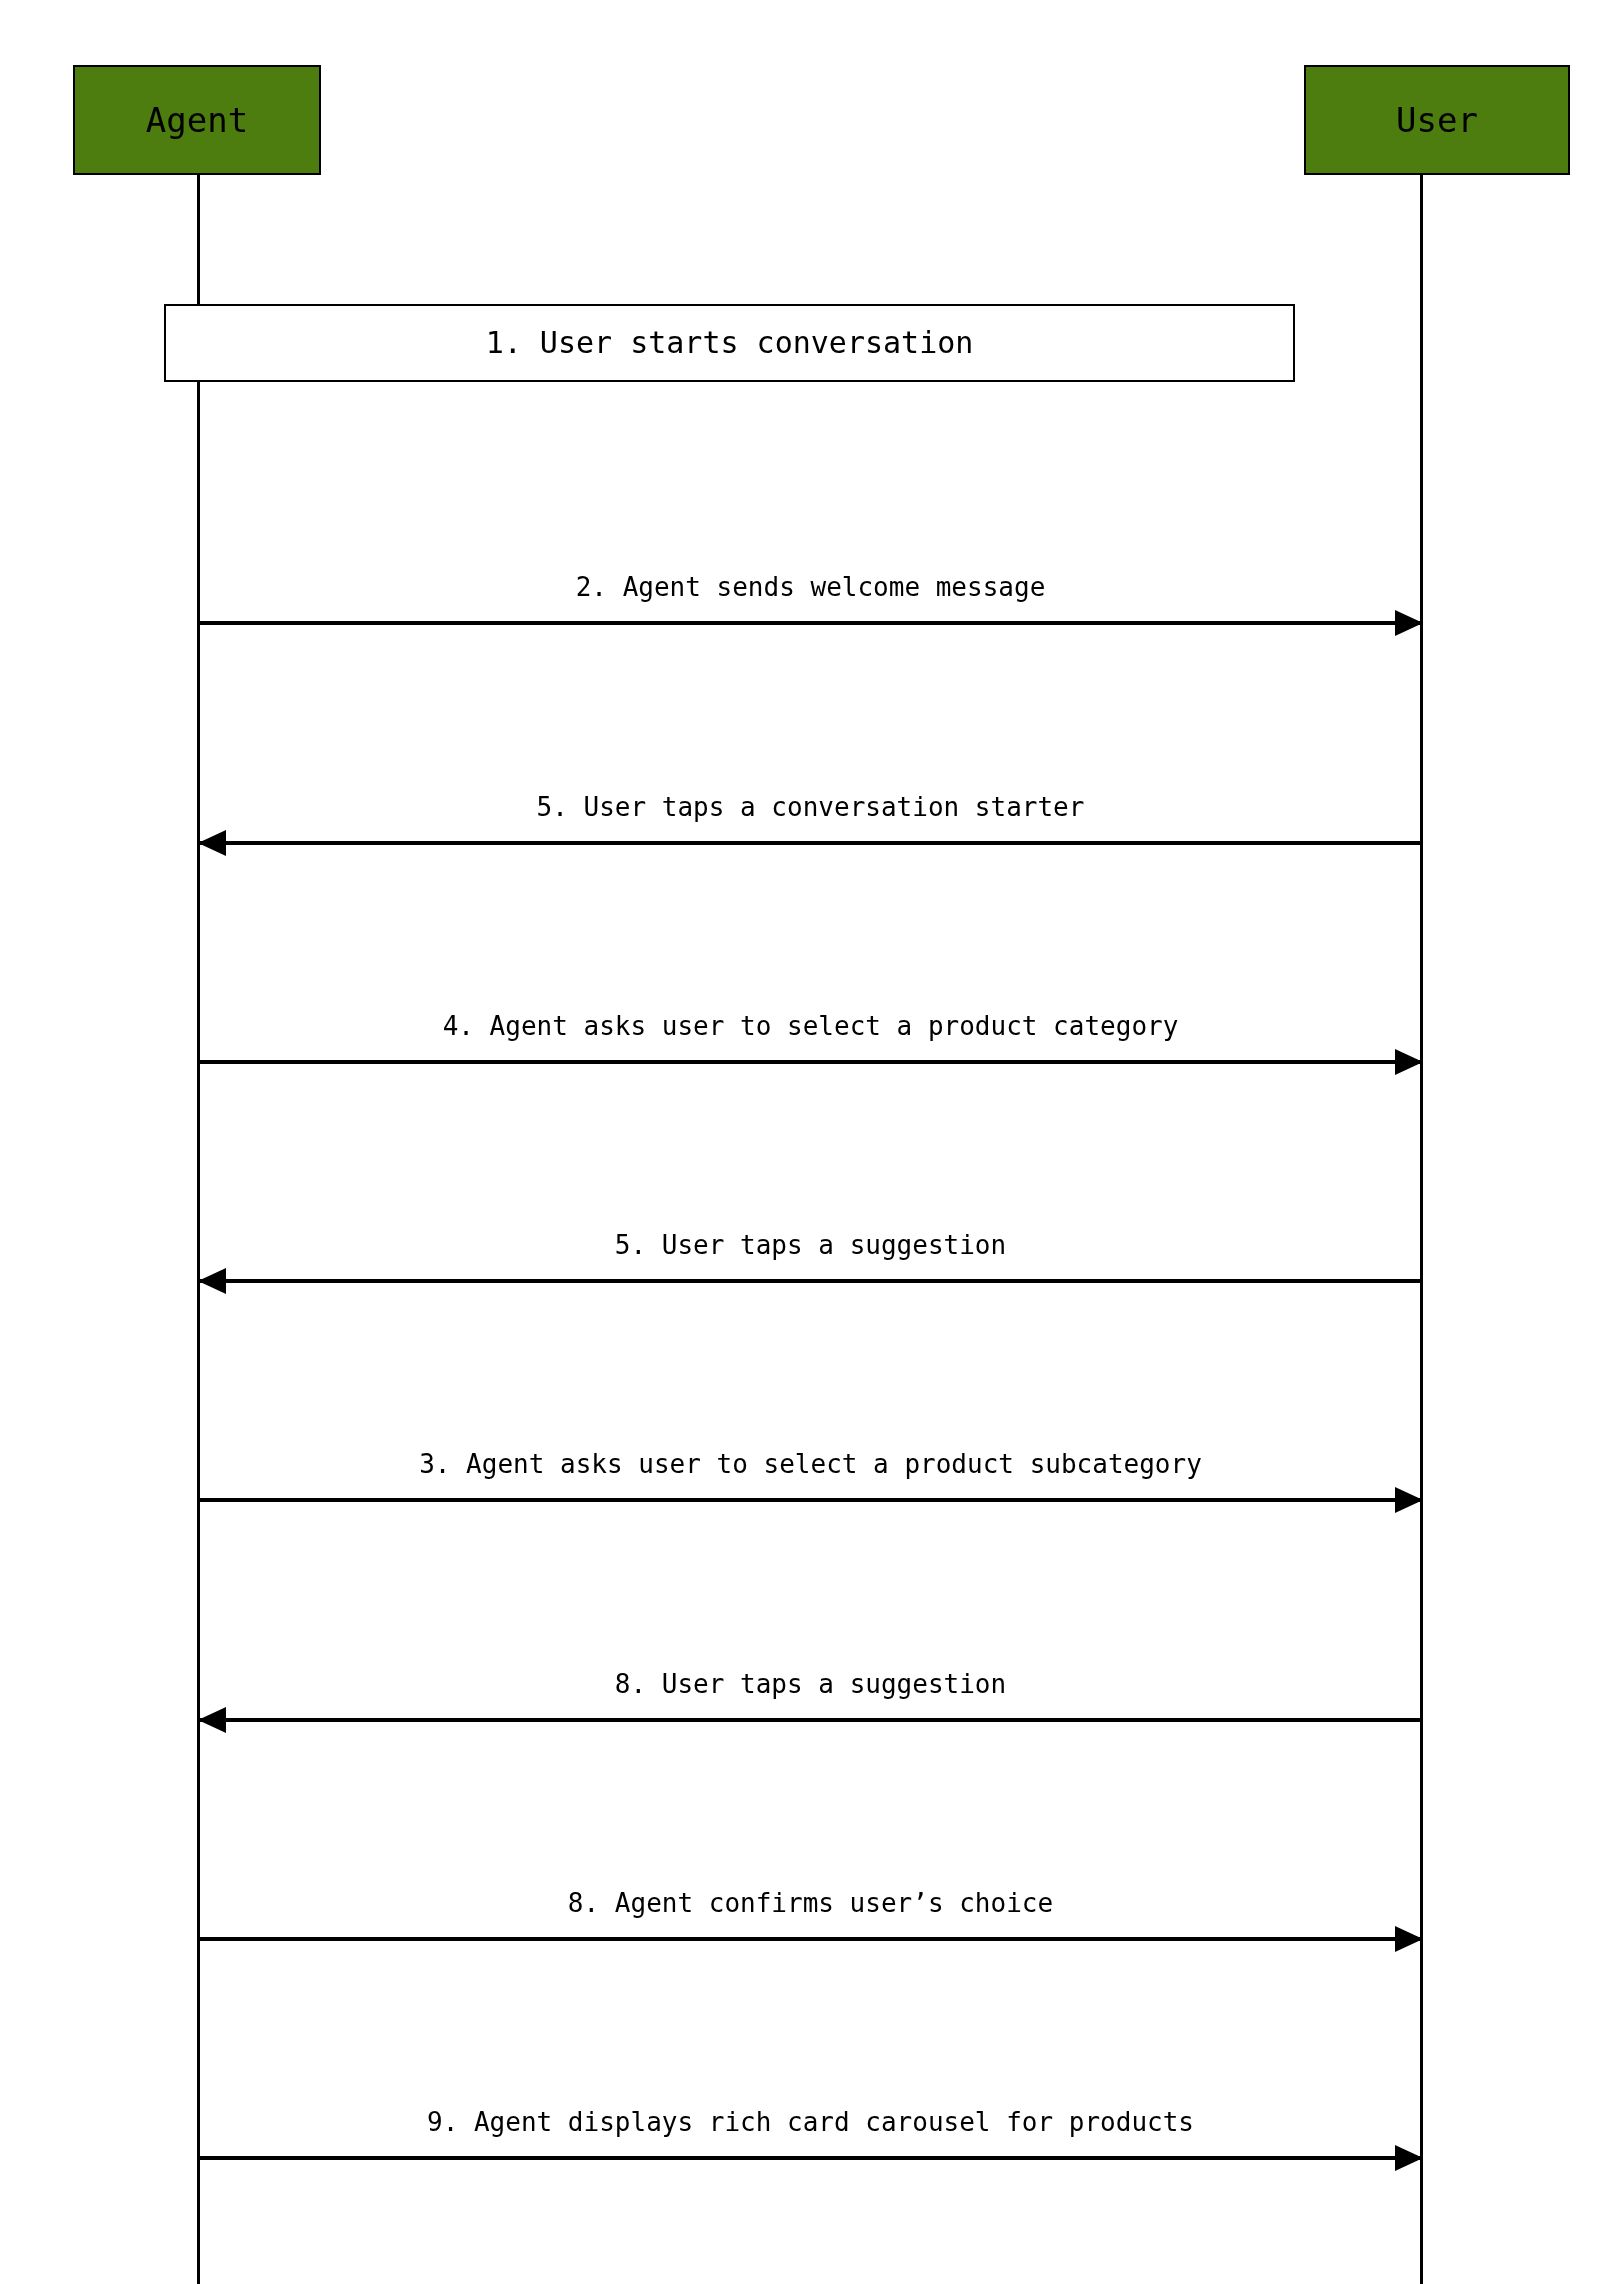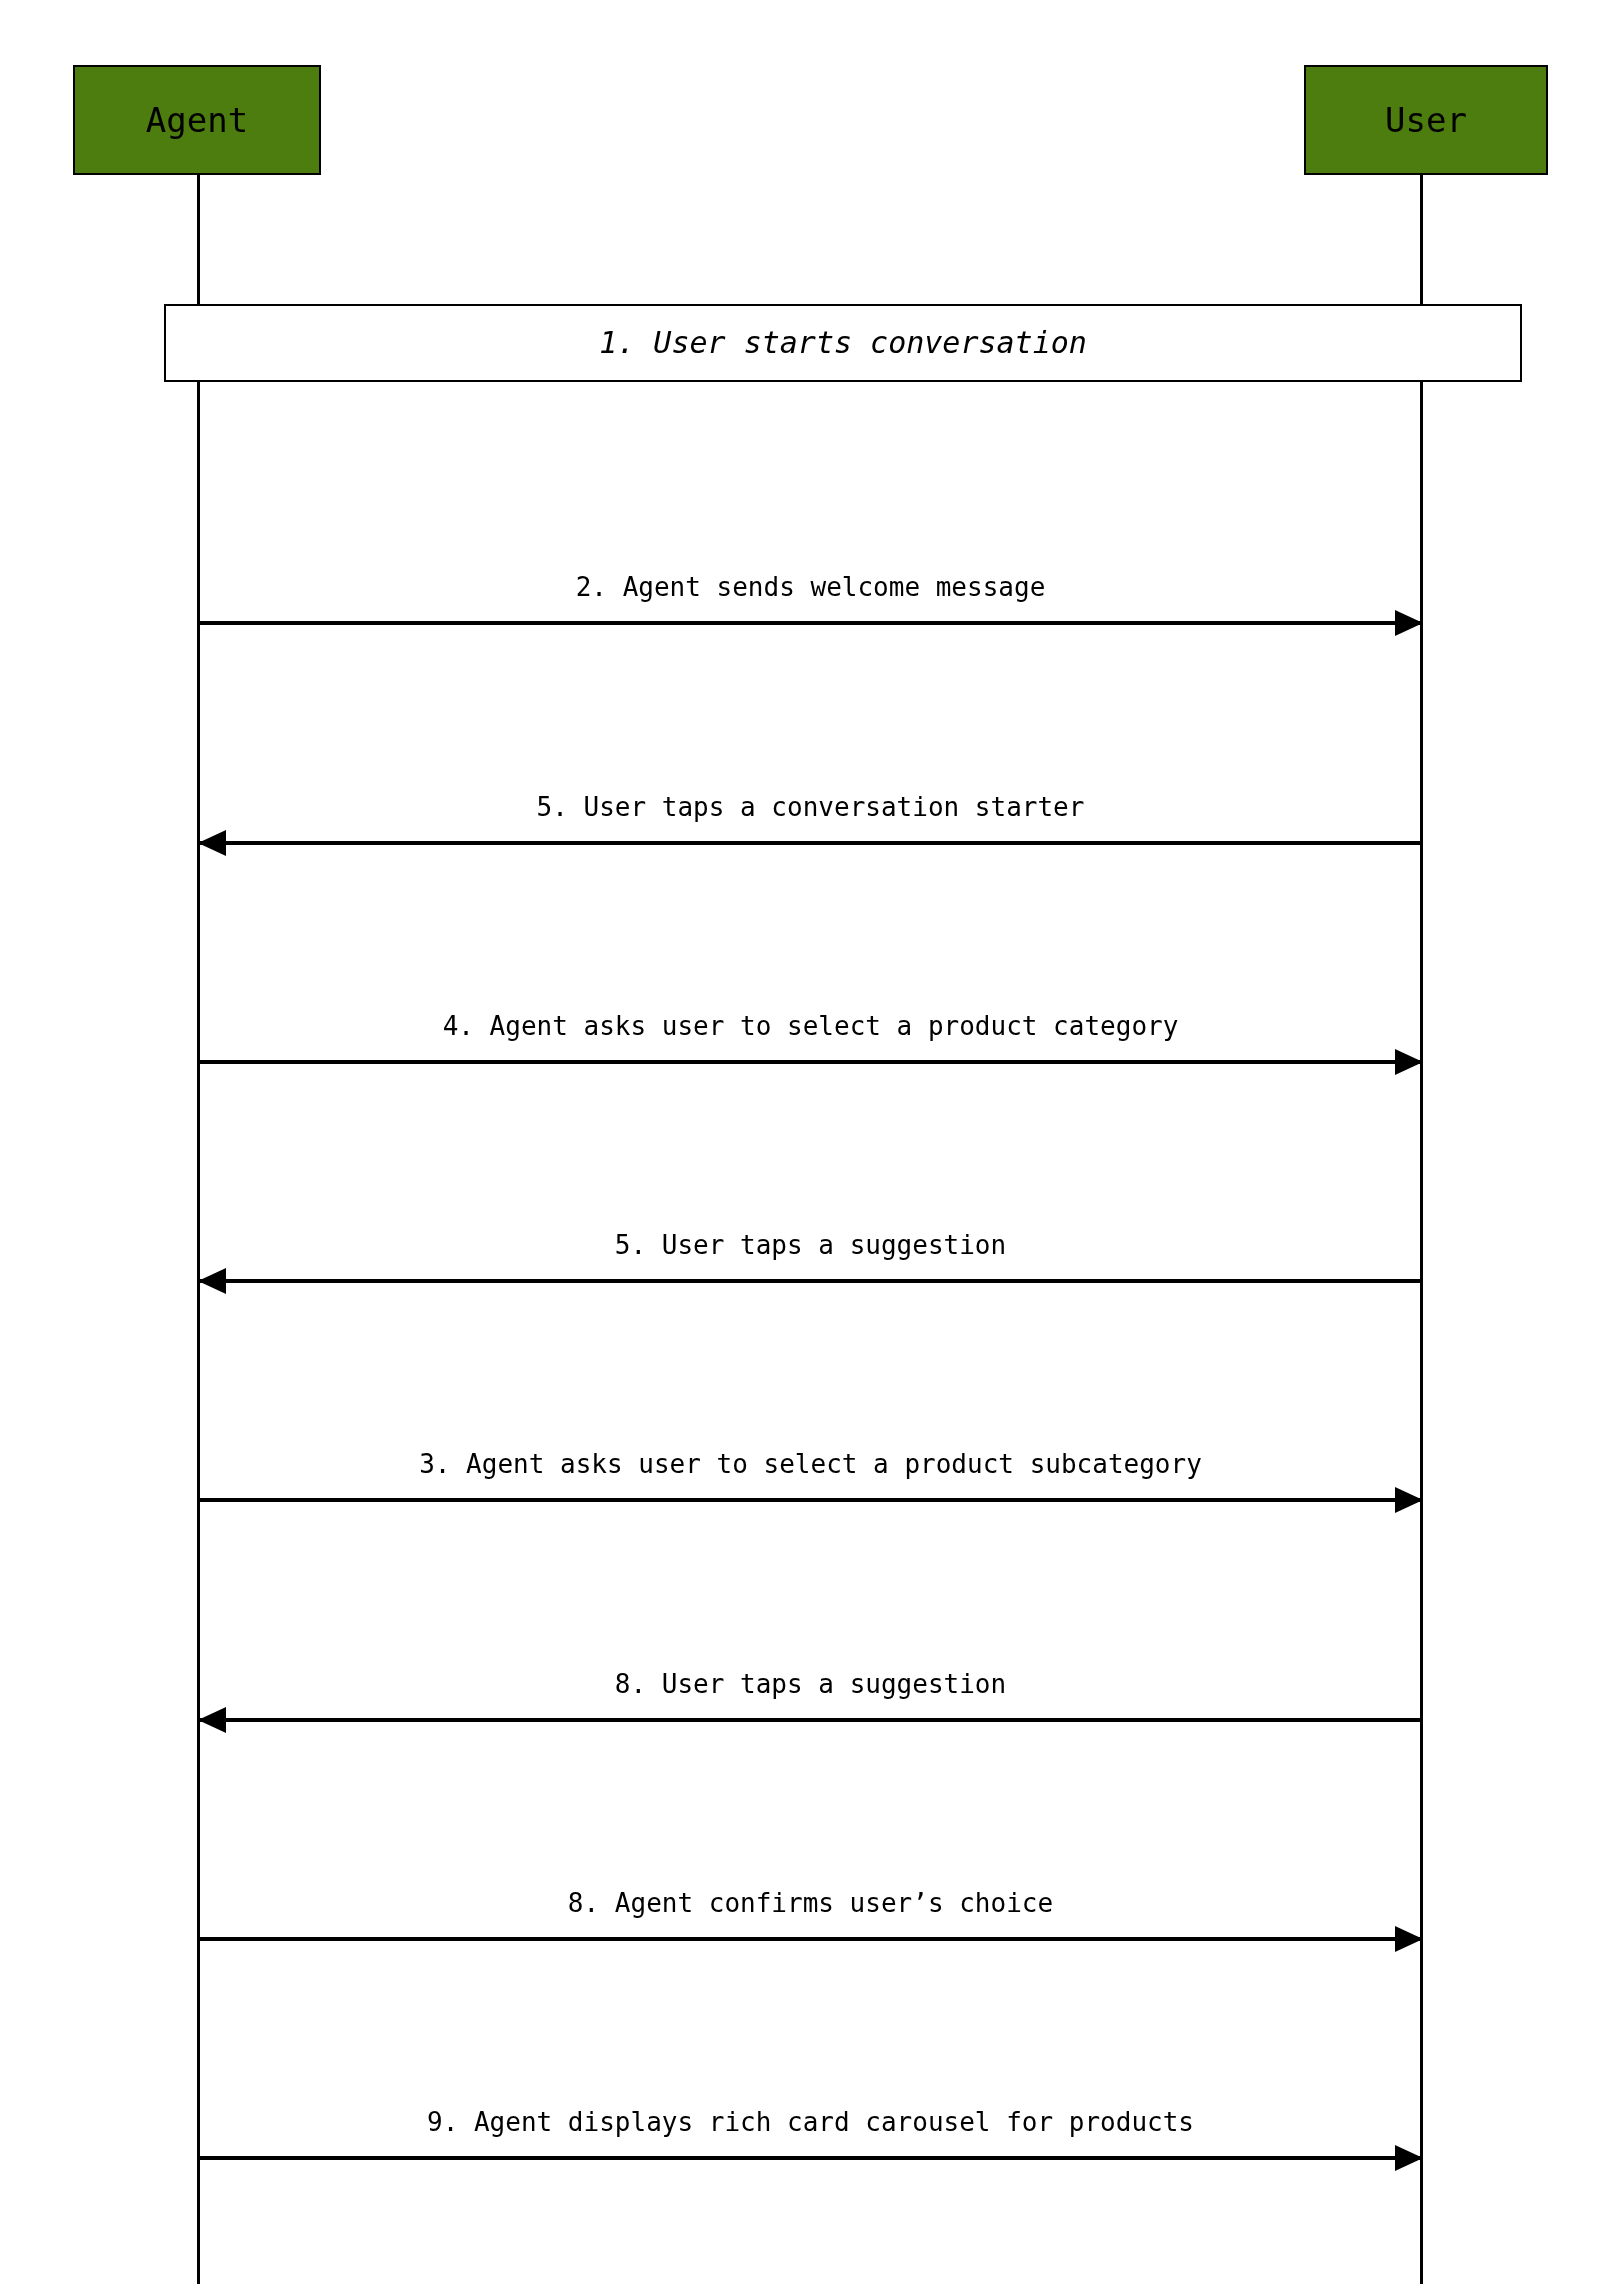--- a/index.html
+++ b/index.html
@@ -102,25 +102,25 @@
 <body>
 
 <div id="canvas">
 
   <div class="lifeline" style="left:197px; top:175px; height:3040px;"></div>
   <div class="lifeline" style="left:1420px; top:175px; height:3040px;"></div>
 
   <div class="participant" style="left:73px; top:65px; width:248px; height:110px;">
     <span class="plabel">Agent</span>
   </div>
-  <div class="participant" style="left:1304px; top:65px; width:244px; height:110px;">
+  <div class="participant" style="left:1304px; top:65px; width:266px; height:110px;">
     <span class="plabel">User</span>
   </div>
 
-  <div class="note-box" style="left:164px; top:304px; width:1358px; height:78px;font-style:italic;">
+  <div class="note-box" style="left:164px; top:304px; width:1131px; height:78px;">
     <span class="ntext">1. User starts conversation</span>
   </div>
 
   <div class="msg to-right" style="left:199px; top:621px; width:1223px;">
     <div class="line" style="width:1223px;"></div>
     <div class="head"></div>
     <div class="label one-line">2. Agent sends welcome message</div>
   </div>
 
   <div class="msg to-left" style="left:199px; top:841px; width:1223px;">

